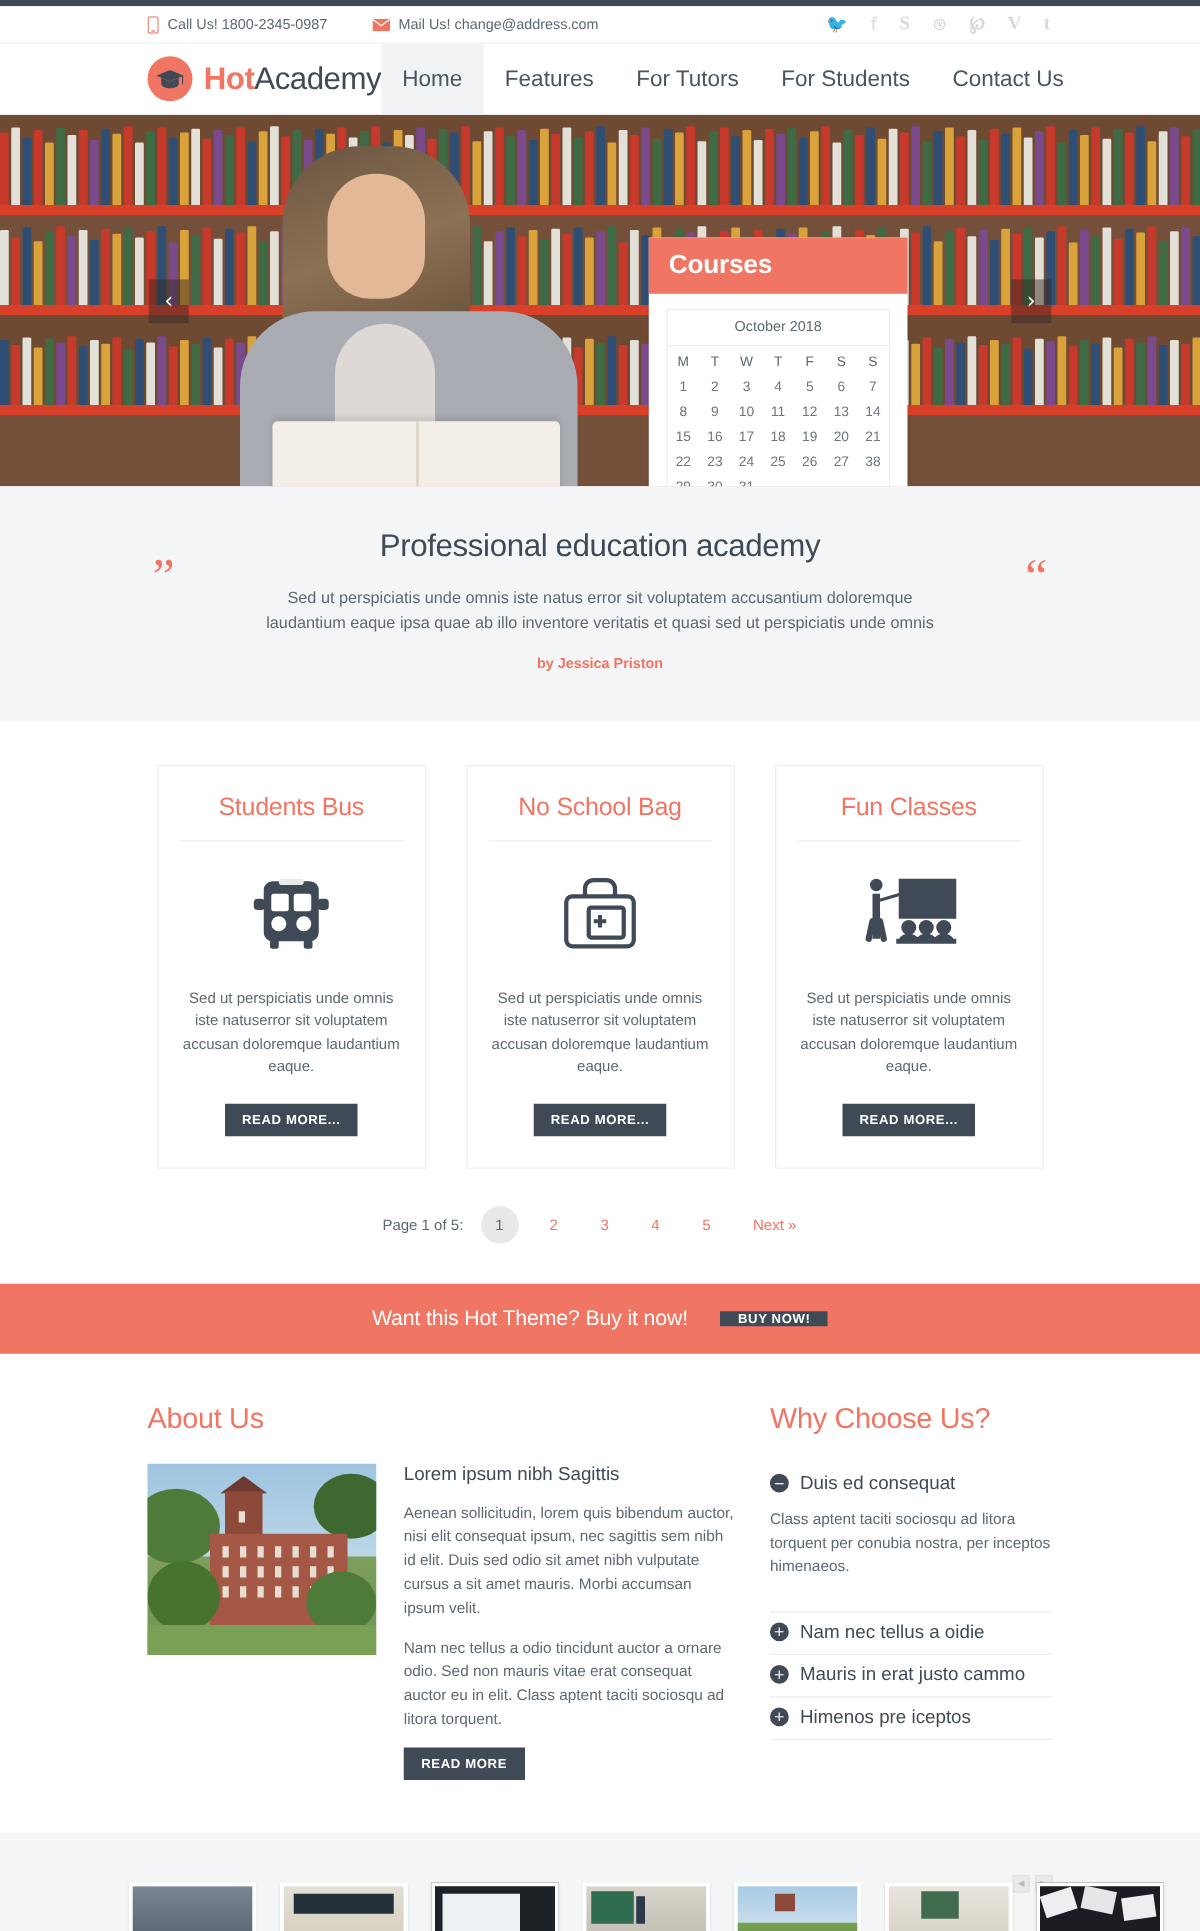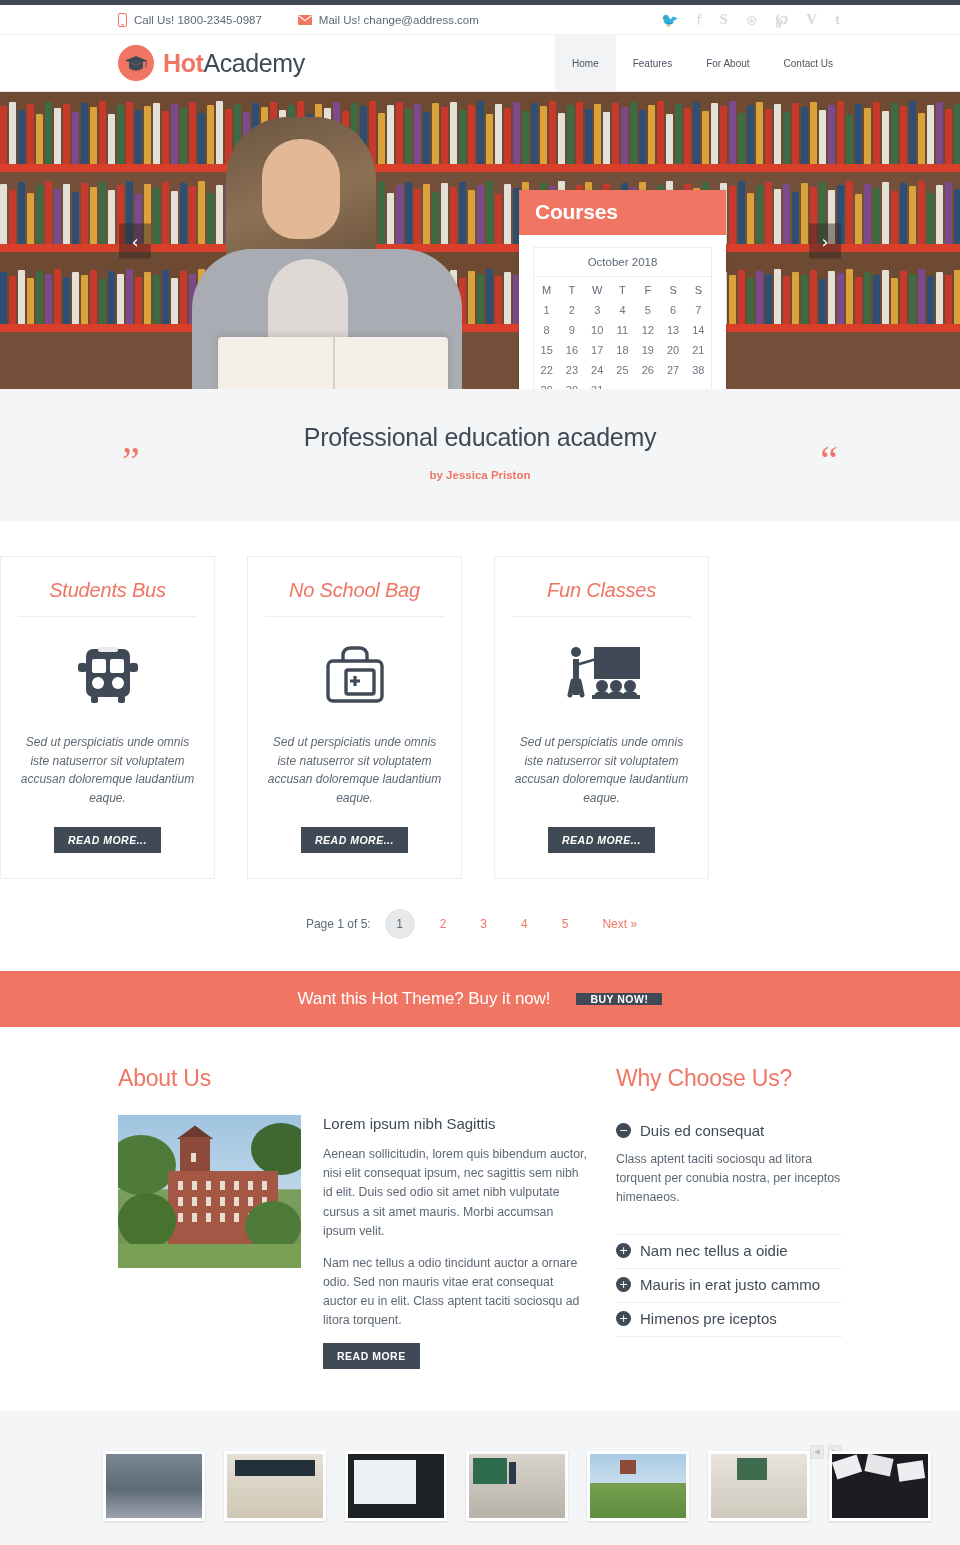--- a/index.html
+++ b/index.html
@@ -41,21 +41,21 @@
     width: 36px; height: 36px; border-radius: 50%;
     background: #f07563; position: relative; margin-right: 9px;
     display: flex; align-items: center; justify-content: center;
   }
   .logo-text { font-size: 25px; font-weight: bold; letter-spacing: -0.4px; font-family: "Liberation Sans", sans-serif; }
   .logo-hot { color: #f07563; }
   .logo-acad { color: #3f4a56; font-weight: normal; }
   .nav { margin-left: auto; display: flex; align-items: stretch; padding-right: 110px; }
   .nav a {
     display: flex; align-items: center; padding: 0 17px;
-    font-size: 10px; color: #4a5562; text-decoration: none; white-space: nowrap;
+    font-size: 18px; color: #4a5562; text-decoration: none; white-space: nowrap;
   }
   .nav a.active { background: #f2f3f4; }
 
   
   .hero { position: relative; height: 297px; overflow: hidden; background: #9a6a52; }
   .hero-bg { position: absolute; inset: 0; }
   .shelf { position: absolute; left: 0; right: 0; }
   .books { position: absolute; display: flex; gap: 2px; align-items: flex-end; }
   .bk { width: 7px; border-radius: 1px 1px 0 0; }
   .person {
@@ -104,21 +104,21 @@
   
   .quoteband { background: #f4f5f6; padding: 34px 0 40px; position: relative; }
   .quote-title { text-align: center; font-size: 25px; color: #3f4a56; font-weight: normal; letter-spacing: -0.3px; margin-bottom: 16px; }
   .quote-text { width: 545px; margin: 0 auto; text-align: center; font-size: 13px; line-height: 1.52; color: #5d6875; }
   .quote-by { text-align: center; margin-top: 17px; font-size: 11.5px; font-weight: bold; color: #f07563; }
   .qmark { position: absolute; font-size: 40px; color: #f07563; font-family: "Liberation Serif", serif; line-height: 1; }
   .qmark.l { left: 122px; top: 452px; }
   .qmark.r { right: 122px; top: 452px; }
 
   
-  .features { display: flex; gap: 32px; padding: 35px 0 0; font-style: italic; }
+  .features { display: flex; justify-content: center; gap: 32px; padding: 35px 0 0; }
   .fbox { width: 215px; border: 1px solid #eceef0; background: #fff; padding: 22px 17px 25px; text-align: center; }
   .fbox h3 { font-size: 20px; font-weight: normal; color: #f07563; letter-spacing: -0.2px; padding-bottom: 14px; border-bottom: 1px solid #eceef0; margin-bottom: 20px; }
   .ficon { height: 78px; display: flex; align-items: center; justify-content: center; margin-bottom: 18px; }
   .fbox p { font-size: 12px; line-height: 1.55; color: #5d6875; margin-bottom: 20px; }
   .btn-dark {
     display: inline-block; background: #3f4a56; color: #fff; font-size: 10.5px;
     font-weight: bold; letter-spacing: .5px; padding: 7px 14px; text-decoration: none; cursor: pointer;
   }
 
   
@@ -215,21 +215,22 @@
           <path d="M12 1 L23 5.5 L12 10 L1 5.5 Z" fill="#3f4a56"></path>
           <path d="M5 7.2 V12 C5 14.2 8.4 15.6 12 15.6 C15.6 15.6 19 14.2 19 12 V7.2 L12 10.2 Z" fill="#3f4a56"></path>
           <rect x="21.6" y="5.5" width="0.9" height="7" fill="#3f4a56"></rect>
         </svg>
       </span>
       <span class="logo-text"><span class="logo-hot">Hot</span><span class="logo-acad">Academy</span></span>
     </div>
     <nav class="nav">
       <a href="#" class="active">Home</a>
       <a href="#">Features</a>
-      <a href="#">For About</a>
+      <a href="#">For Tutors</a>
+      <a href="#">For Students</a>
       <a href="#">Contact Us</a>
     </nav>
   </div>
 
   <div class="hero">
     <div class="hero-bg">
       <div style="position:absolute;inset:0;background:#8d6347"></div>
       <div class="shelf" style="top:0;height:72px;background:#6f4a33"></div>
       <div class="shelf" style="top:72px;height:8px;background:#d8402a"></div>
       <div class="shelf" style="top:80px;height:72px;background:#74503a"></div>
@@ -644,20 +645,21 @@
         </div>
 
       </div>
     </div>
   </div>
 
   <div class="quoteband">
     <div class="qmark l" style="position:absolute;left:122px;top:52px">”</div>
     <div class="qmark r" style="position:absolute;right:122px;top:52px">“</div>
     <h2 class="quote-title">Professional education academy</h2>
+    <p class="quote-text">Sed ut perspiciatis unde omnis iste natus error sit voluptatem accusantium doloremque laudantium eaque ipsa quae ab illo inventore veritatis et quasi sed ut perspiciatis unde omnis</p>
     <div class="quote-by">by Jessica Priston</div>
   </div>
 
   <div class="features">
     <div class="fbox">
       <h3>Students Bus</h3>
       <div class="ficon">
         <svg width="72" height="70" viewBox="0 0 72 70">
           <rect x="14" y="8" width="44" height="48" rx="7" fill="#3f4a56"></rect>
           <rect x="26" y="6" width="20" height="5" rx="2.5" fill="#e8eaec"></rect>

